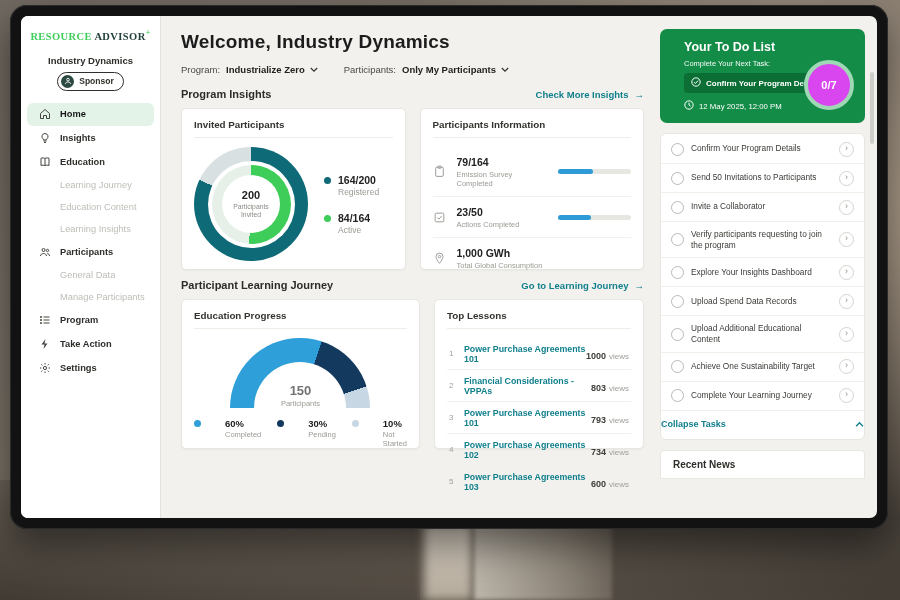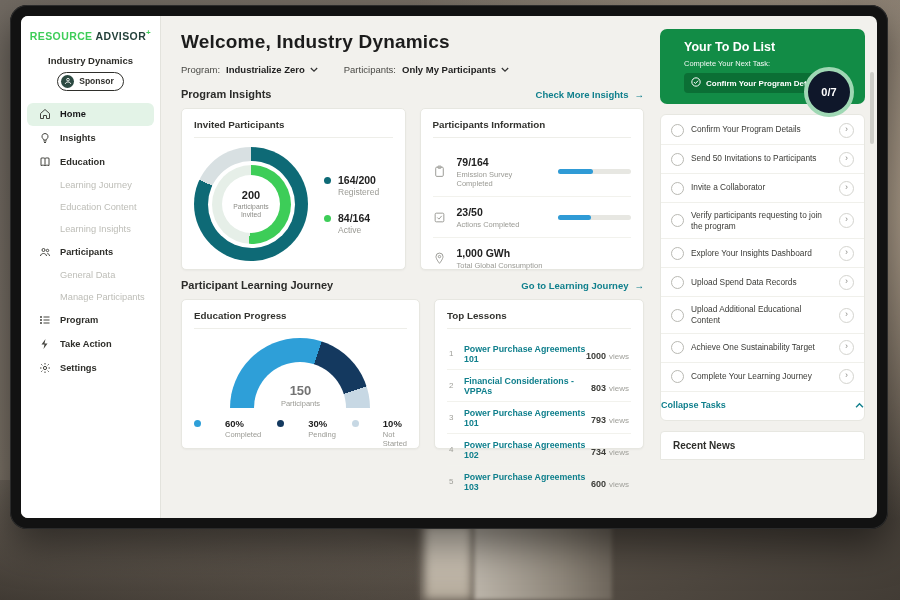--- a/index.html
+++ b/index.html
@@ -16,21 +16,21 @@
     background:linear-gradient(90deg,#bcb5aa,#8d8579 65%,#6e665c);filter:blur(2px);}
   .monitor{position:absolute;left:10px;top:5px;width:878px;height:524px;background:#121212;
     border-radius:17px;padding:11px;box-sizing:border-box;
     box-shadow:0 16px 38px rgba(0,0,0,.5), inset 0 0 0 1px #2b2b2b;}
   .screen{position:relative;width:100%;height:100%;background:#f2f1ed;border-radius:7px;
     overflow:hidden;display:flex;}
 
   
   .sidebar{flex:0 0 140px;width:140px;background:#fff;border-right:1px solid #e3e3dd;
     padding-top:12px;box-sizing:border-box;}
-  .logo{text-align:center;font-size:10.5px;font-weight:bold;letter-spacing:.4px;}
+  .logo{text-align:center;font-size:10.5px;font-weight:bold;letter-spacing:.4px;font-family:Liberation Serif, serif;}
   .logo-green{color:#3dcd58;}
   .logo-dark{color:#23403a;}
   .logo-plus{color:#3dcd58;font-size:8px;vertical-align:super;}
   .org{text-align:center;font-size:9.5px;font-weight:bold;color:#2d2d29;margin-top:13px;}
   .sponsor{margin:6px auto 12px;width:fit-content;display:flex;align-items:center;gap:5px;
     border:1px solid #2f2f2b;border-radius:11px;padding:2px 9px 2px 3px;font-size:8.5px;
     font-weight:bold;color:#2f2f2b;cursor:pointer;background:#fff;}
   .sponsor-ico{width:13px;height:13px;border-radius:50%;background:#2c4a42;display:flex;
     align-items:center;justify-content:center;color:#fff;}
   .nav{margin-top:4px;}
@@ -110,22 +110,22 @@
   .views-lbl{color:#a0a09a;margin-left:3px;font-size:8px;}
 
   
   .right-panel{flex:0 0 220px;width:220px;padding:13px 12px 0 3px;box-sizing:border-box;}
   .todo-green{background:#128c46;border-radius:7px;padding:11px 24px;position:relative;color:#fff;}
   .todo-title{font-size:12.5px;font-weight:bold;}
   .todo-sub{font-size:7.5px;margin-top:5px;opacity:.95;}
   .todo-chip{margin-top:5px;background:#0b6f35;border-radius:4px;padding:4px 7px;display:flex;
     align-items:center;gap:5px;font-size:8px;font-weight:bold;width:fit-content;max-width:136px;cursor:pointer;}
   .todo-date{margin-top:7px;display:flex;gap:5px;font-size:7.8px;align-items:center;}
-  .todo-progress{position:absolute;right:11px;top:38px;width:42px;height:42px;border-radius:50%;
-    background:#0f172a;border:4px solid #9fd8b4;display:flex;align-items:center;justify-content:center;
+  .todo-progress{position:absolute;right:11px;top:31px;width:42px;height:42px;border-radius:50%;
+    background:#d946ef;border:4px solid #9fd8b4;display:flex;align-items:center;justify-content:center;
     font-size:11px;font-weight:bold;box-sizing:content-box;}
   .todo-list{background:#fff;border:1px solid #e7e7e1;border-radius:6px;margin-top:10px;padding:1px 0;}
   .task-row{display:flex;align-items:center;gap:7px;padding:6.5px 10px;border-bottom:1px solid #f0f0eb;cursor:pointer;}
   .task-check{width:11px;height:11px;border:1.4px solid #b9b9b3;border-radius:50%;flex:0 0 auto;cursor:pointer;}
   .task-label{flex:1;font-size:8.3px;color:#3a3a36;line-height:1.35;}
   .task-chevron{width:13px;height:13px;border:1px solid #d4d4cf;border-radius:50%;color:#8f8f8a;
     font-size:9px;line-height:11px;text-align:center;flex:0 0 auto;}
   .collapse-row{display:flex;justify-content:space-between;align-items:center;gap:5px;padding:8px 0 9px;
     color:#0f7f8c;font-size:9px;font-weight:bold;cursor:pointer;}
   .news-card{background:#fff;border:1px solid #e7e7e1;border-radius:4px 4px 0 0;margin-top:10px;
@@ -434,20 +434,27 @@
         <div class="todo-green">
           <div class="todo-title">Your To Do List</div>
           <div class="todo-sub">Complete Your Next Task:</div>
           <div class="todo-chip">
             <span><svg width="10" height="10" viewBox="0 0 12 12" fill="none" stroke="#fff" stroke-width="1.2">
                   <circle cx="6" cy="6" r="5"></circle>
                   <path d="M3.6 6.1 5.3 7.8 8.6 4.3"></path>
                 </svg></span>
             <span>Confirm Your Program Details</span>
           </div>
+          <div class="todo-date">
+            <span><svg width="10" height="10" viewBox="0 0 12 12" fill="none" stroke="#fff" stroke-width="1.2">
+                  <circle cx="6" cy="6" r="5"></circle>
+                  <path d="M6 3.2V6l2 1.4"></path>
+                </svg></span>
+            <span>12 May 2025, 12:00 PM</span>
+          </div>
           <div class="todo-progress">
             <span>0/7</span>
           </div>
         </div>
 
         <div class="todo-list">
           <div class="task-row">
             <span class="task-check"></span>
             <span class="task-label">Confirm Your Program Details</span>
             <span class="task-chevron">›</span>

